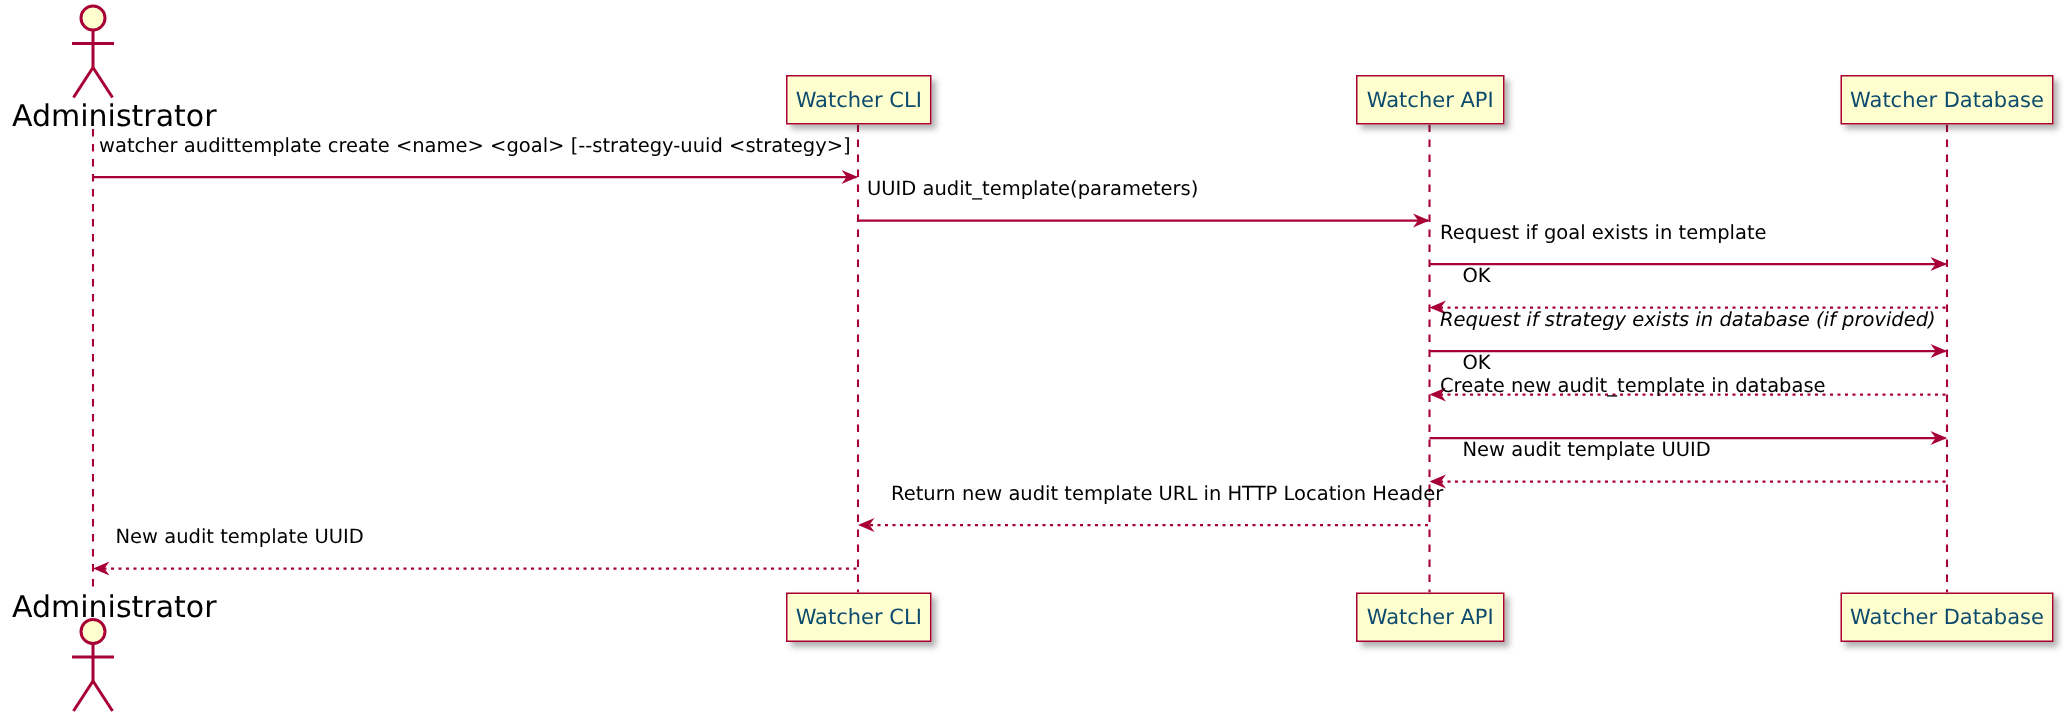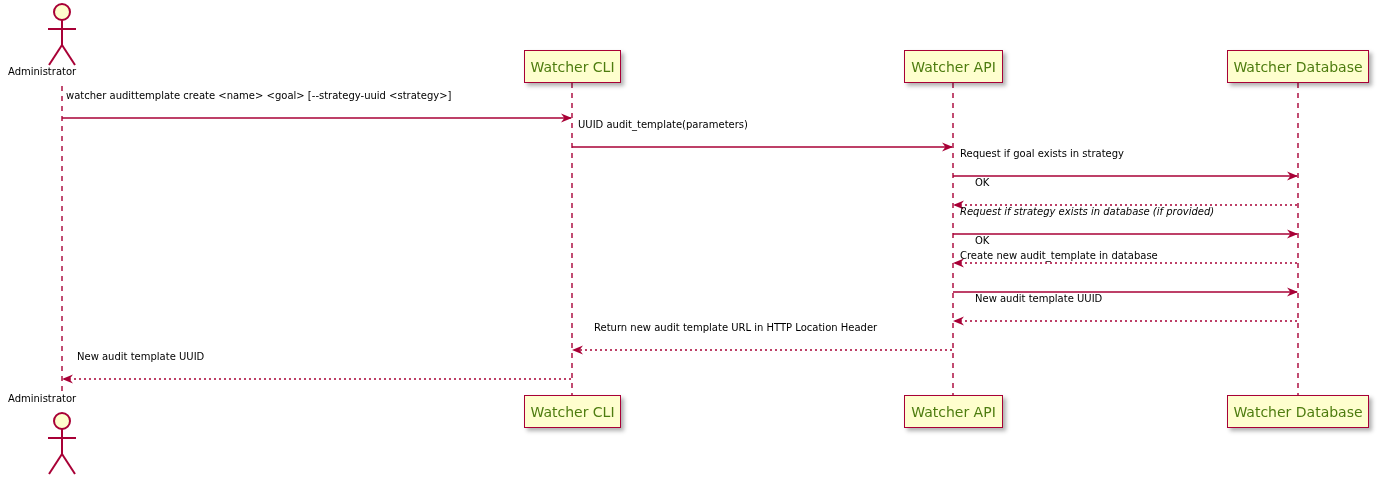--- a/index.html
+++ b/index.html
@@ -28,34 +28,34 @@
   .participant-box {
     position: absolute;
     box-sizing: border-box;
     background: #FEFECE;
     border: 1.5px solid #A80036;
     box-shadow: 3px 3px 4px rgba(40,40,40,0.36);
     display: flex;
     align-items: center;
     justify-content: center;
     font-size: 14px;
-    color: #4d7c0f;
+    color: #0c4a6e;
     white-space: nowrap;
     line-height: 1;
   }
   .actor-label {
     position: absolute;
-    font-size: 10px;
+    font-size: 20px;
     color: #000000;
     white-space: nowrap;
     line-height: 1;
   }
   .msg-label {
     position: absolute;
-    font-size: 10px;
+    font-size: 13px;
     color: #000000;
     white-space: nowrap;
     line-height: 1;
   }
 </style>
 </head>
 <body>
 
 <div id="diagram">
 
@@ -133,21 +133,21 @@
         <span>Watcher API</span>
       </div>
       <div class="participant-box" style="left: 1227px; top: 50px; width: 142px; height: 33px;">
         <span>Watcher Database</span>
       </div>
       <div class="participant-box" style="left: 1227px; top: 395px; width: 142px; height: 33px;">
         <span>Watcher Database</span>
       </div>
       <div class="msg-label" style="left: 66px; top: 91px;">watcher audittemplate create &lt;name&gt; &lt;goal&gt; [--strategy-uuid &lt;strategy&gt;]</div>
       <div class="msg-label" style="left: 578px; top: 120px;">UUID audit_template(parameters)</div>
-      <div class="msg-label" style="left: 960px; top: 149px;">Request if goal exists in strategy</div>
+      <div class="msg-label" style="left: 960px; top: 149px;">Request if goal exists in template</div>
       <div class="msg-label" style="left: 975px; top: 178px;">OK</div>
       <div class="msg-label" style="left: 960px; top: 207px; font-style: italic;">Request if strategy exists in database (if provided)</div>
       <div class="msg-label" style="left: 975px; top: 236px;">OK</div>
       <div class="msg-label" style="left: 960px; top: 251px;">Create new audit_template in database</div>
       <div class="msg-label" style="left: 975px; top: 294px;">New audit template UUID</div>
       <div class="msg-label" style="left: 594px; top: 323px;">Return new audit template URL in HTTP Location Header</div>
       <div class="msg-label" style="left: 77px; top: 352px;">New audit template UUID</div>
     </div>
 
 </div>

